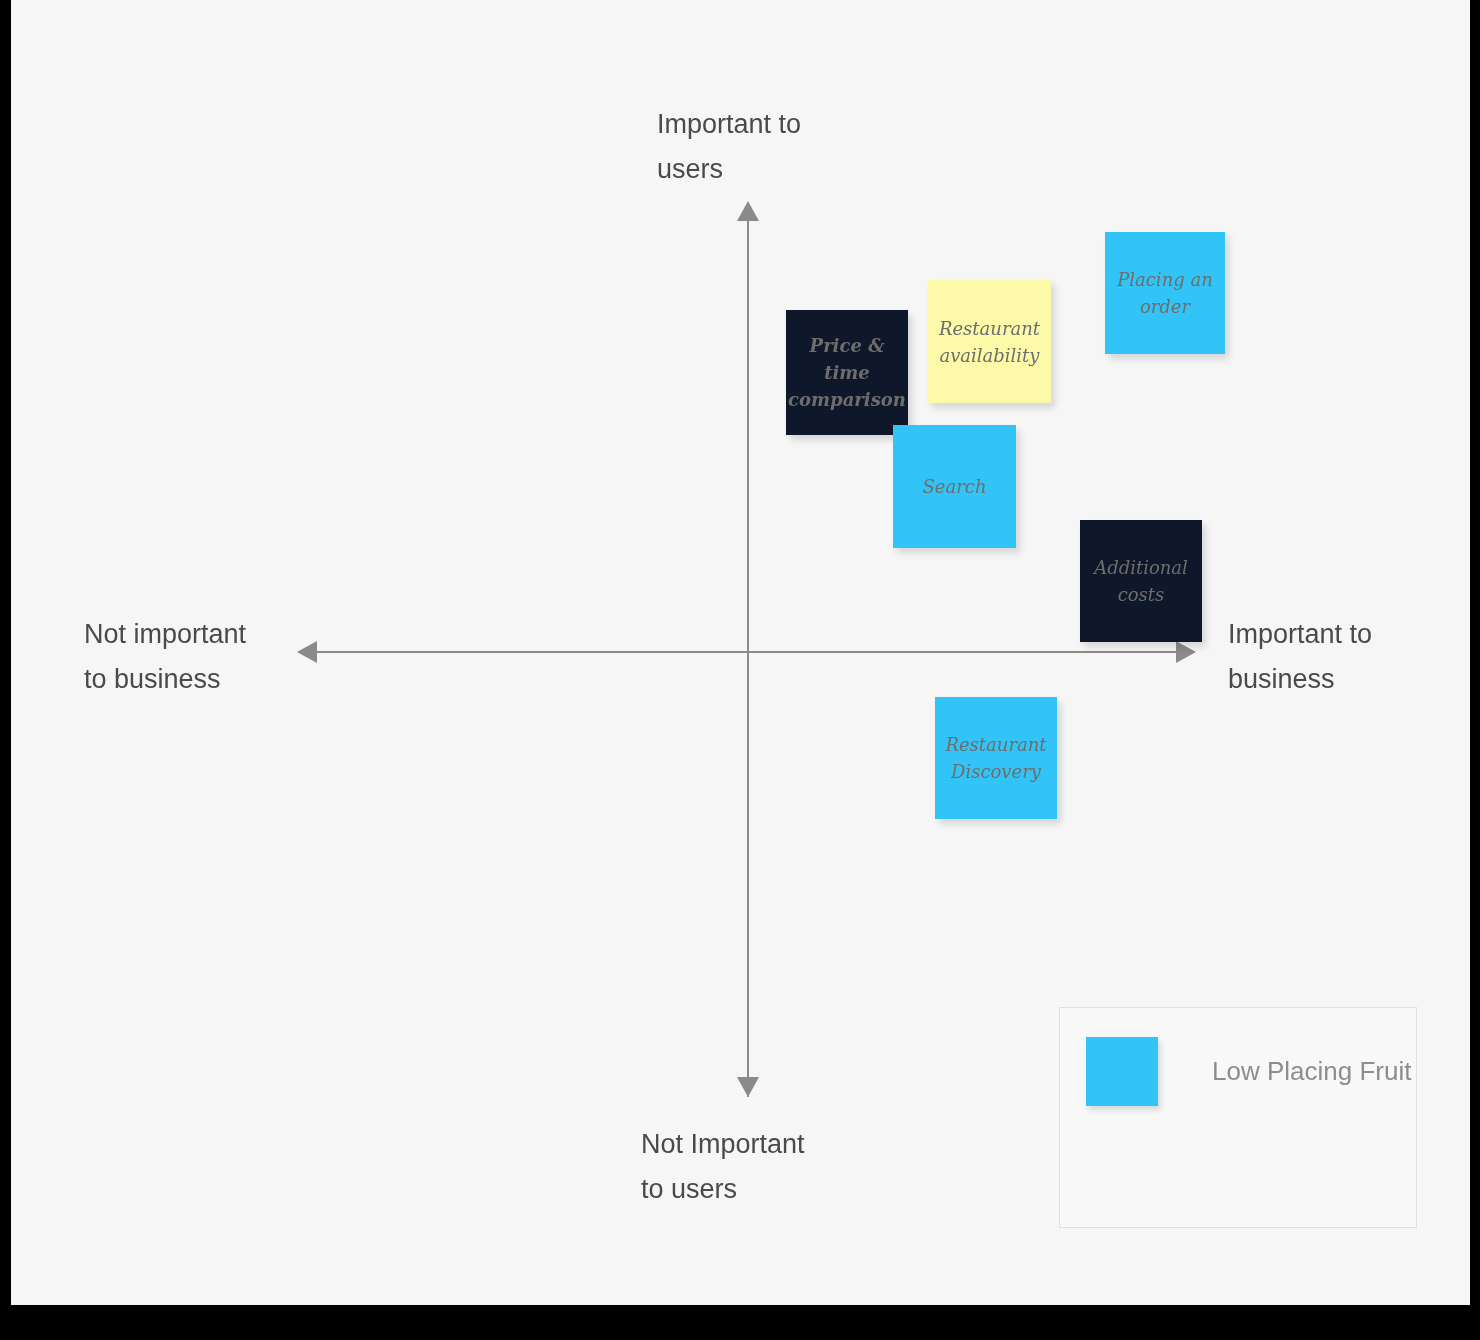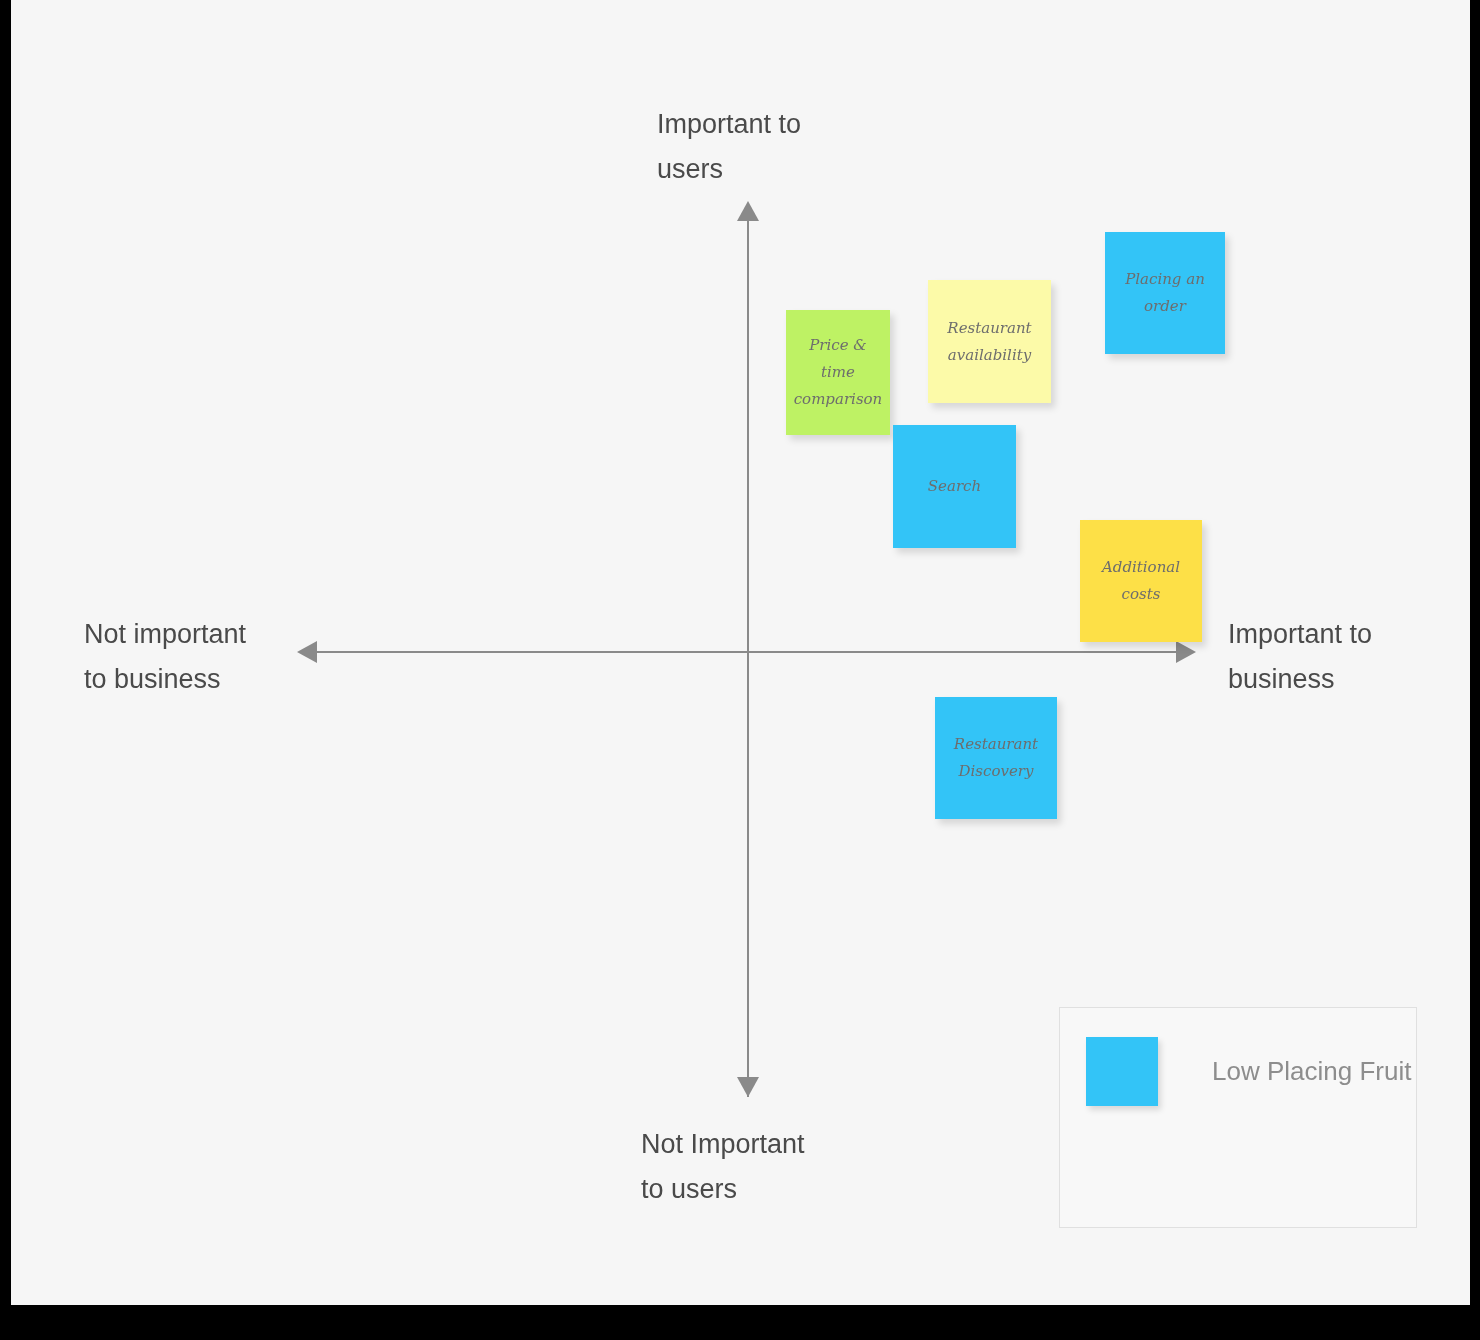--- a/index.html
+++ b/index.html
@@ -102,21 +102,21 @@
     position: absolute;
     box-sizing: border-box;
     display: flex;
     align-items: center;
     justify-content: center;
     text-align: center;
     padding: 6px;
     color: #6d6d6d;
     font-family: "DejaVu Serif", serif;
     font-style: italic;
-    font-size: 15px;
+    font-size: 18px;
     line-height: 27px;
     white-space: pre-line;
     box-shadow: 4px 5px 7px rgba(0,0,0,0.13);
   }
 
   
   #legend {
     position: absolute;
     left: 1048px;
     top: 1007px;
@@ -163,28 +163,28 @@
     <div class="axis-label" id="label-top">Important to
 users</div>
     <div class="axis-label" id="label-bottom">Not Important
 to users</div>
     <div class="axis-label" id="label-left">Not important
 to business</div>
     <div class="axis-label" id="label-right">Important to
 business</div>
 
     <div id="notes-layer">
-        <div class="note" style="left: 775px; top: 310px; width: 104px; height: 125px; background: #bef264;">Price &amp; time
+        <div class="note" style="left: 775px; top: 310px; width: 122px; height: 125px; background: #0f172a; font-weight: bold;">Price &amp; time
 comparison</div>
         <div class="note" style="left: 917px; top: 280px; width: 123px; height: 123px; background: rgb(252, 250, 168);">Restaurant
 availability</div>
         <div class="note" style="left: 1094px; top: 232px; width: 120px; height: 122px; background: rgb(51, 196, 247);">Placing an
 order</div>
         <div class="note" style="left: 882px; top: 425px; width: 123px; height: 123px; background: rgb(51, 196, 247);">Search</div>
-        <div class="note" style="left: 1069px; top: 520px; width: 122px; height: 122px; background: #fde047;">Additional
+        <div class="note" style="left: 1069px; top: 520px; width: 122px; height: 122px; background: #0f172a;">Additional
 costs</div>
         <div class="note" style="left: 924px; top: 697px; width: 122px; height: 122px; background: rgb(51, 196, 247);">Restaurant
 Discovery</div>
       </div>
 
     <div id="legend">
       <div class="legend-row" id="legend-row-0">
         <div class="legend-swatch" style="background: rgb(51, 196, 247);"></div>
         <div class="legend-text">Low Placing Fruit</div>
       </div>

